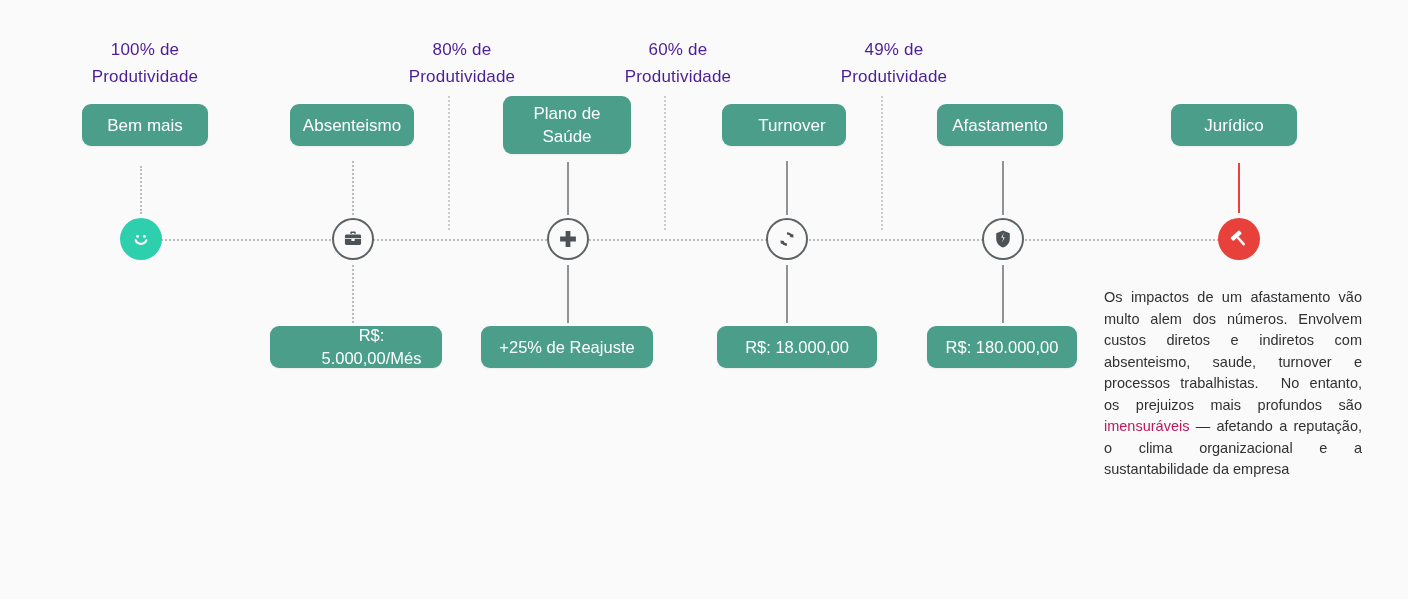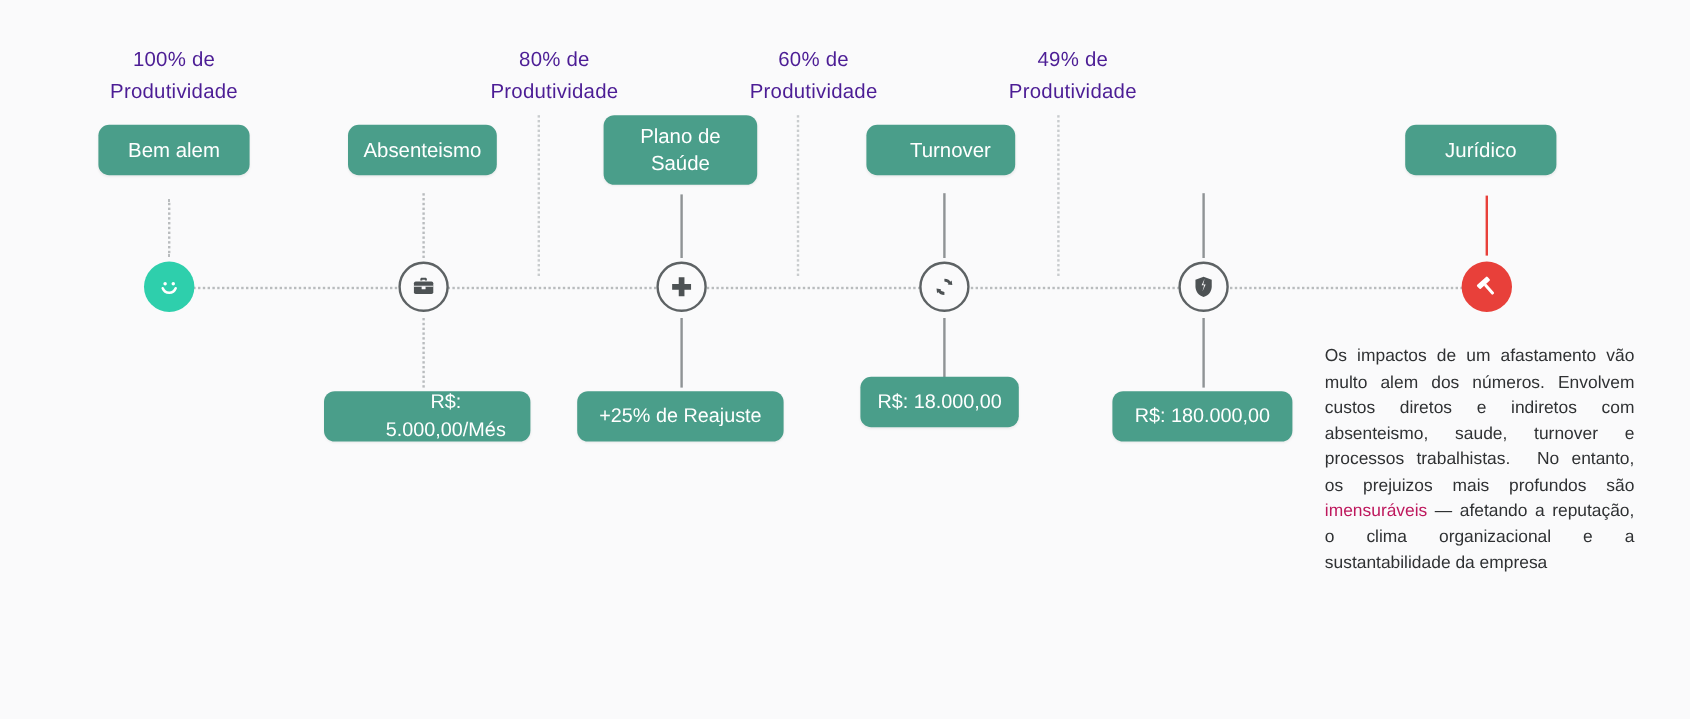--- a/index.html
+++ b/index.html
@@ -126,21 +126,21 @@
 Produtividade</div>
   <div class="prod-label" style="left:819px; top:36px; width:150px;">49% de
 Produtividade</div>
 
   <div class="section-divider" style="left:448px;"></div>
   <div class="section-divider" style="left:664px;"></div>
   <div class="section-divider" style="left:881px;"></div>
 
   <div class="axis"></div>
 
-  <div class="pill top" style="left:82px; top:104px; width:126px;">Bem alem</div>
+  <div class="pill top" style="left:82px; top:104px; width:126px;">Bem mais</div>
   <div class="connector dotted" style="left:140px; top:166px; height:48px;"></div>
   <div class="node filled-teal" style="left:120px; top:218px;">
     <span>
       <svg width="24" height="24" viewBox="0 0 24 24">
         <circle cx="8.6" cy="9.4" r="1.45" fill="#ffffff"></circle>
         <circle cx="15.4" cy="9.4" r="1.45" fill="#ffffff"></circle>
         <path d="M6.6 13.2 a5.8 5.8 0 0 0 10.8 0" fill="none" stroke="#ffffff" stroke-width="2.1" stroke-linecap="round"></path>
       </svg>
     </span>
   </div>
@@ -179,22 +179,23 @@
     <span>
       <svg width="22" height="22" viewBox="0 0 24 24">
         <path d="M12 4.6a7.4 7.4 0 0 1 6.5 3.9l-2.3 1.2A4.8 4.8 0 0 0 12 7.2z" fill="#4d5254"></path>
         <path d="M18.6 6.2l.6 4.2-4.2-.6z" fill="#4d5254"></path>
         <path d="M12 19.4a7.4 7.4 0 0 1-6.5-3.9l2.3-1.2A4.8 4.8 0 0 0 12 16.8z" fill="#4d5254"></path>
         <path d="M5.4 17.8l-.6-4.2 4.2.6z" fill="#4d5254"></path>
       </svg>
     </span>
   </div>
   <div class="connector solid" style="left:786px; top:265px; height:58px;"></div>
-  <div class="pill value" style="left:717px; top:314px; width:132px;">R$: 18.000,00</div>
-
+  <div class="pill value" style="left:717px; top:326px; width:160px;">R$: 18.000,00</div>
+
+  <div class="pill top" style="left:937px; top:104px; width:126px;">Afastamento</div>
   <div class="connector solid" style="left:1002px; top:161px; height:54px;"></div>
   <div class="node outline" style="left:982px; top:218px;">
     <span>
       <svg width="22" height="22" viewBox="0 0 24 24">
         <path d="M12 2.8 4.6 5.6v6.1c0 4.6 3.1 8.3 7.4 9.5 4.3-1.2 7.4-4.9 7.4-9.5V5.6z" fill="#4d5254"></path>
         <path d="M12.9 4.6 10.2 10.6h2.3l-1.6 5.6 3.0-6.2h-2.3z" fill="#fafafb"></path>
       </svg>
     </span>
   </div>
   <div class="connector solid" style="left:1002px; top:265px; height:58px;"></div>

